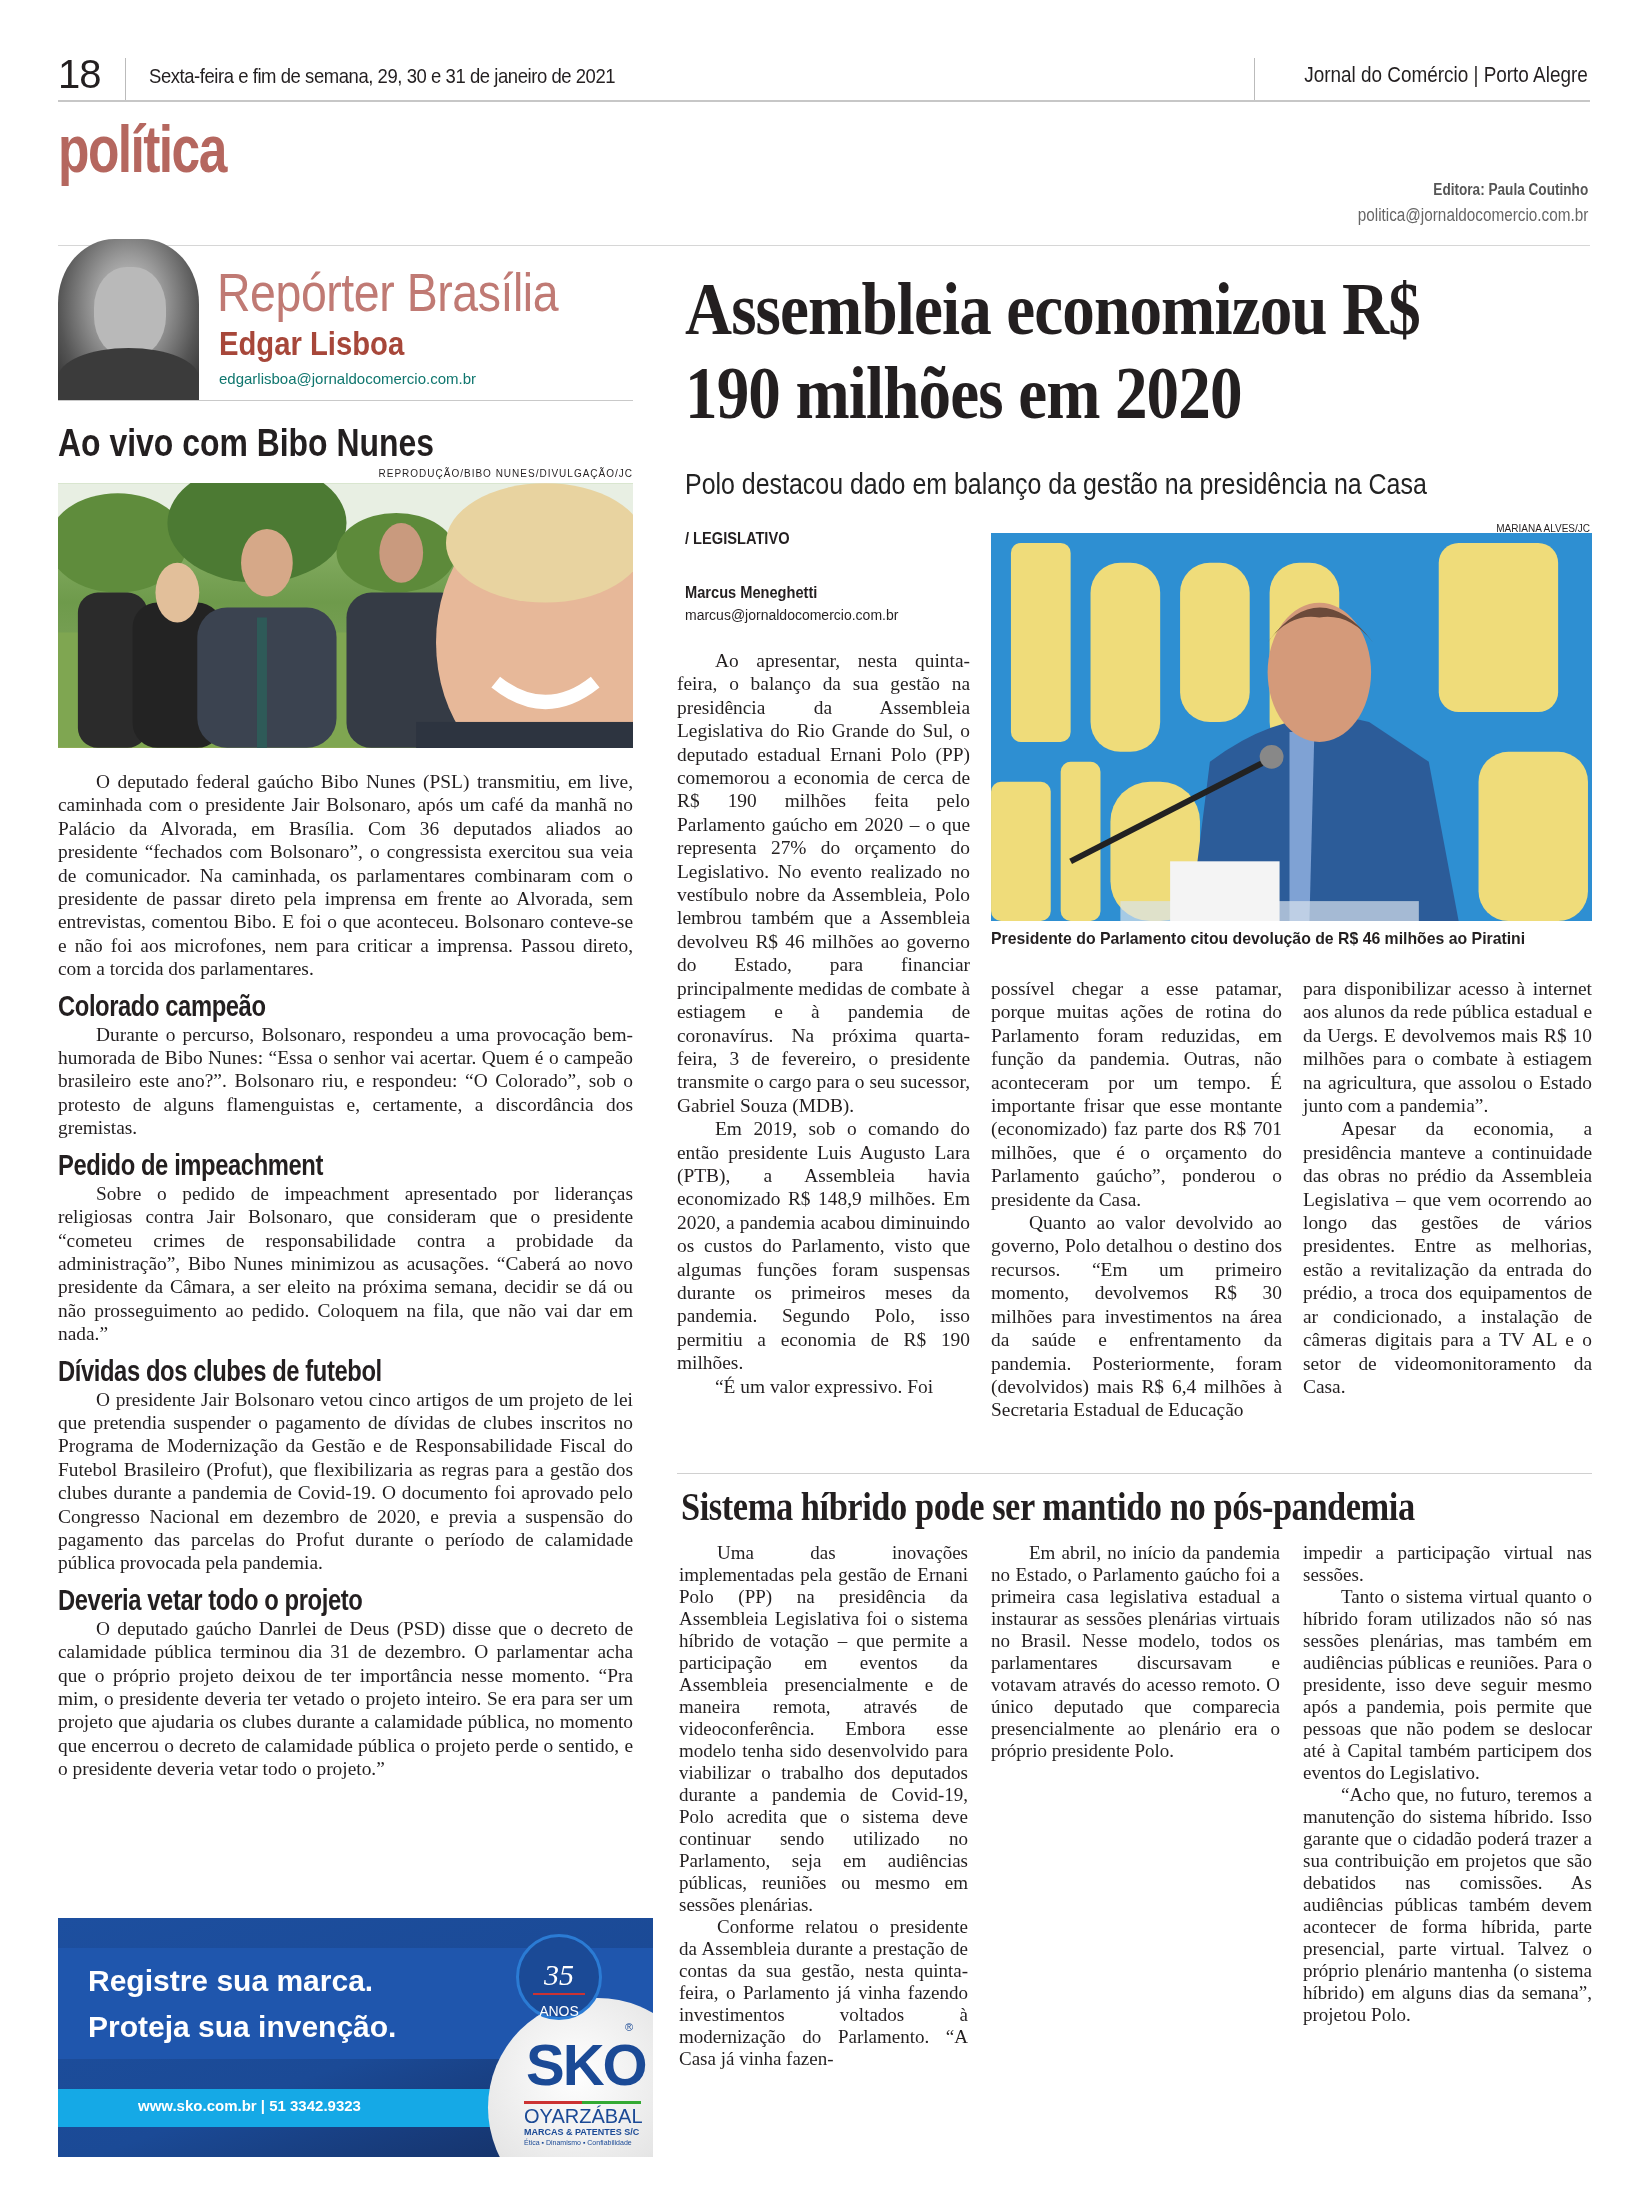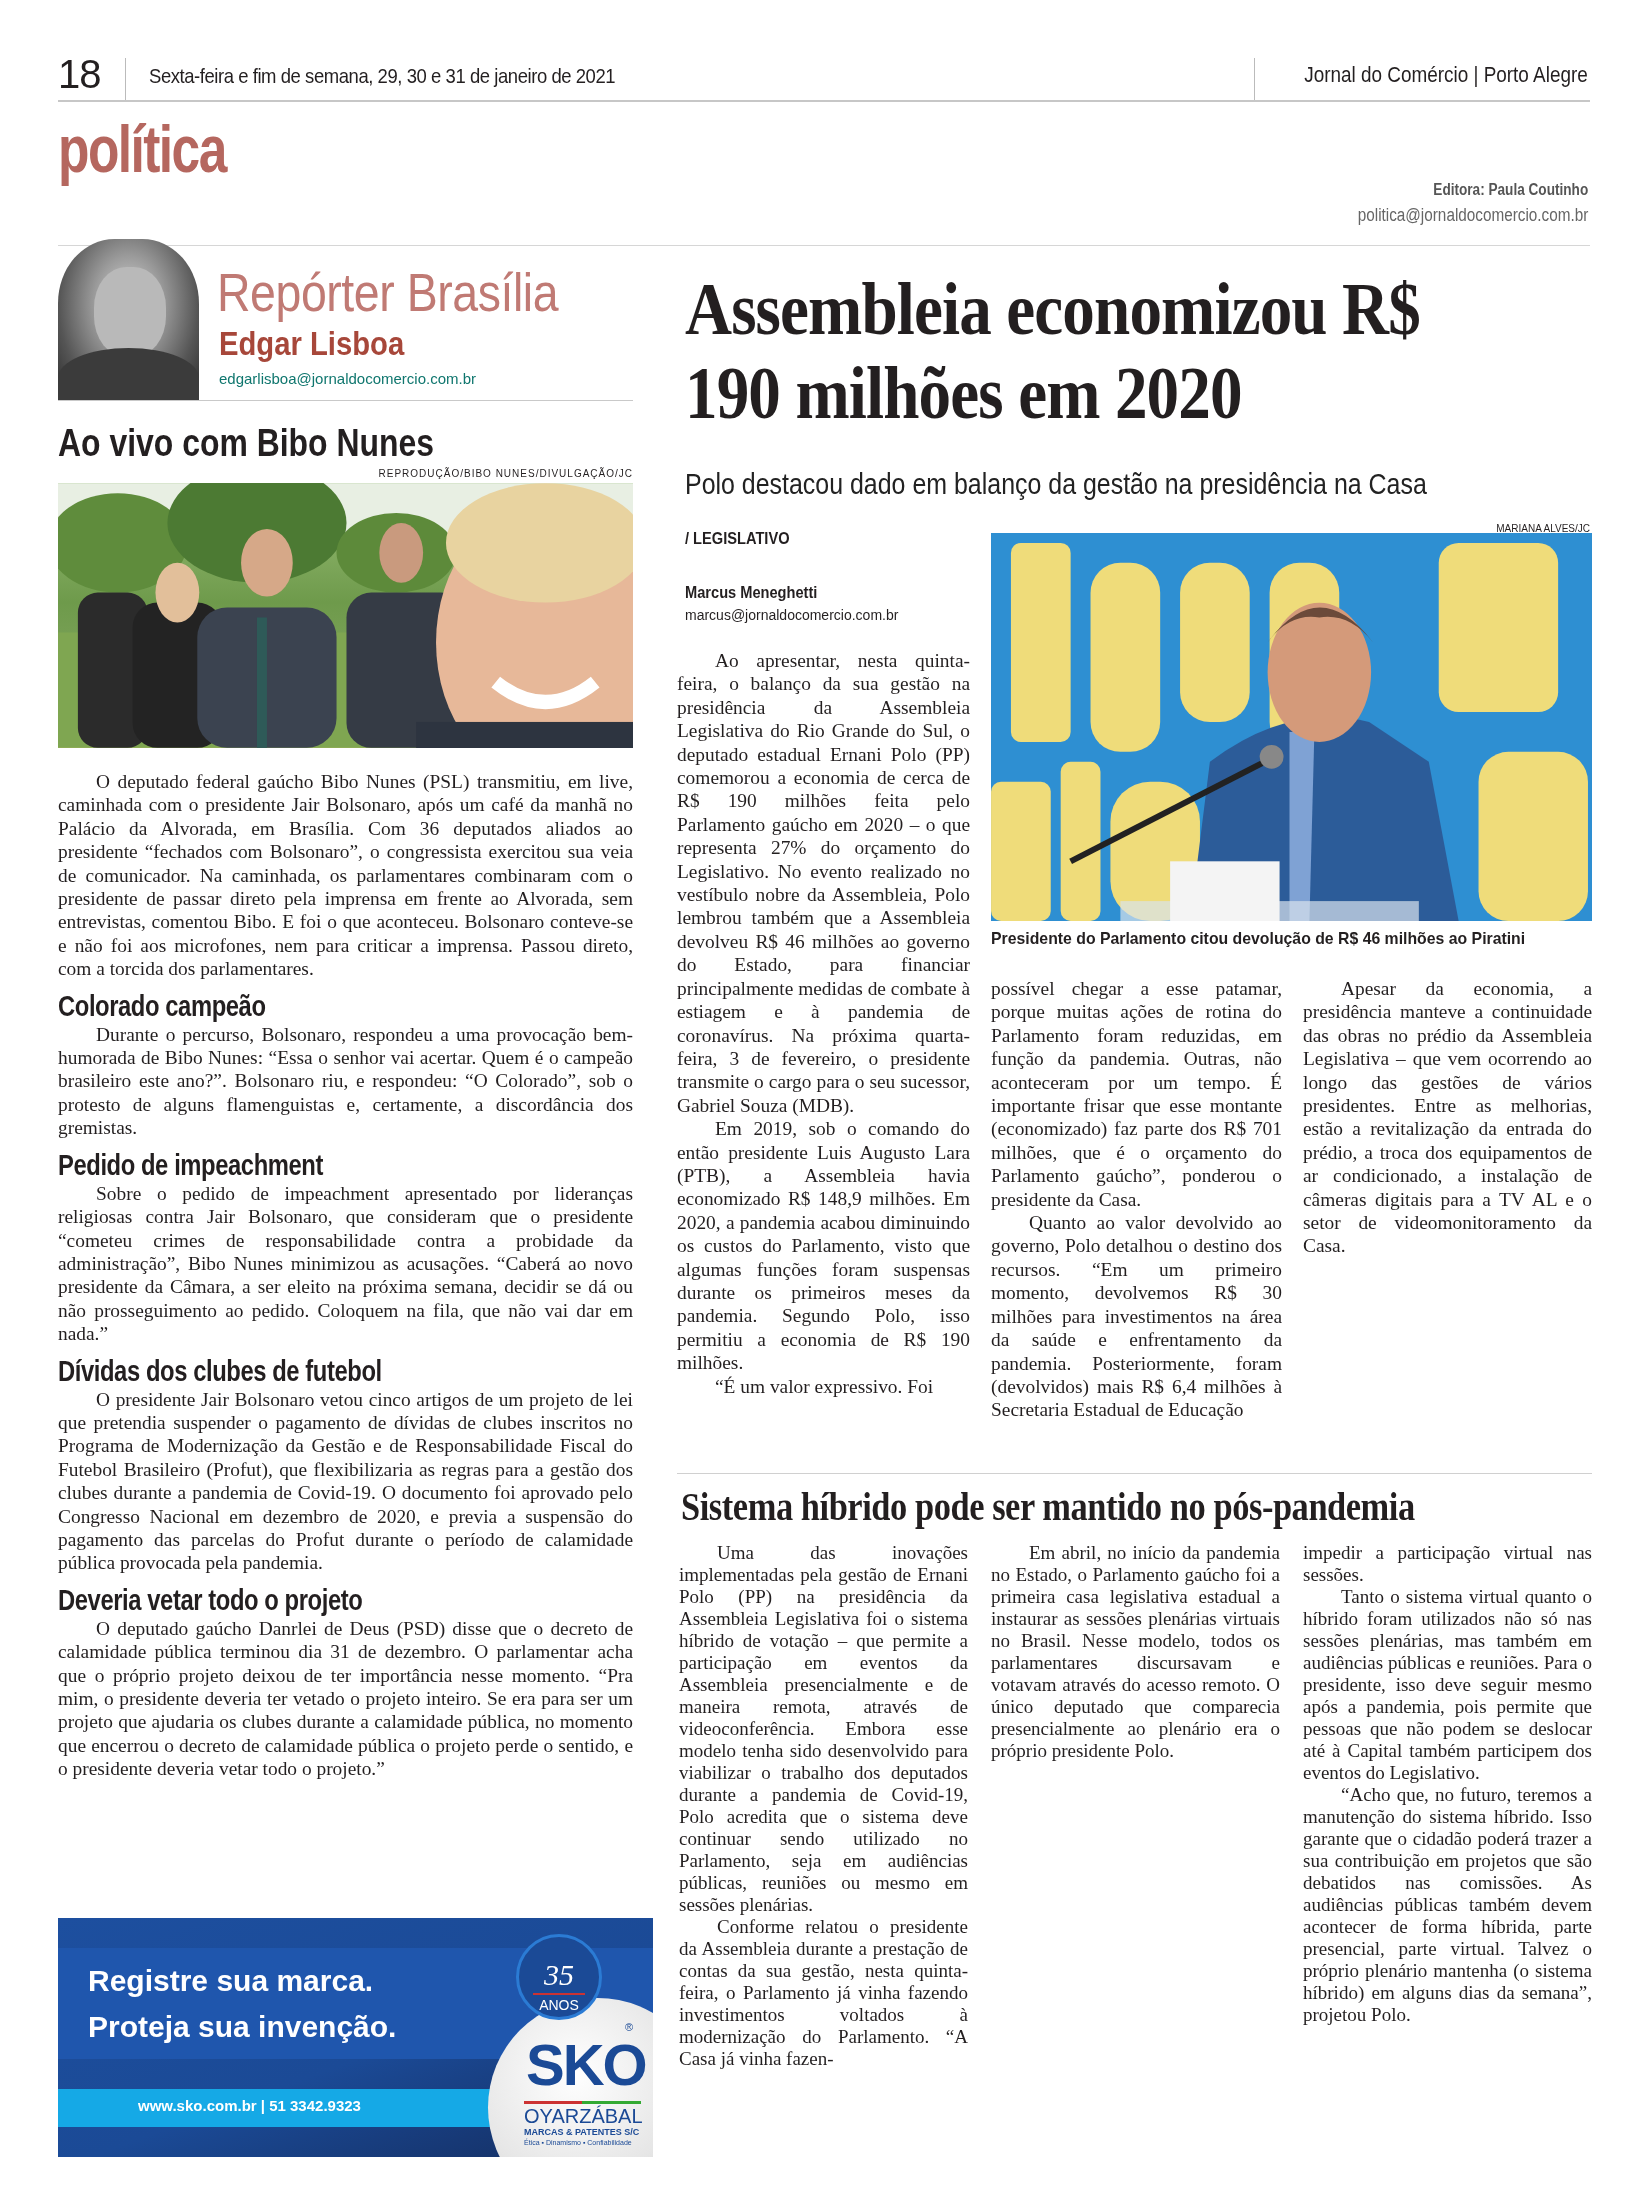--- a/index.html
+++ b/index.html
@@ -43,21 +43,21 @@
   
   #ad { left: 58px; top: 1918px; width: 595px; height: 239px; overflow: hidden; background: linear-gradient(160deg, #1d4f9f 0%, #1b4a96 55%, #142c5e 100%); }
   #ad .stripe { position:absolute; left:0; top: 30px; width: 100%; height: 111px; background: #1f56ad; }
   #ad .stripe2 { position:absolute; left:0; top: 171px; width: 438px; height: 38px; background: #15a9e6; }
   #ad-line1 { position:absolute; left: 30px; top: 46px; color:#fff; font-weight: bold; font-size: 30px; font-family: "Liberation Sans", sans-serif; white-space: nowrap;}
   #ad-line2 { position:absolute; left: 30px; top: 92px; color:#fff; font-weight: bold; font-size: 30px; font-family: "Liberation Sans", sans-serif; white-space: nowrap;}
   #ad-web { position:absolute; left: 80px; top: 179px; color:#fff; font-weight: bold; font-size: 15px; font-family: "Liberation Sans", sans-serif; white-space: nowrap;}
   #ad-circle { position:absolute; left: 430px; top: 80px; width: 219px; height: 219px; border-radius: 50%; background: radial-gradient(circle at 40% 35%, #ffffff 0%, #e6e6e6 55%, #c3c3c3 100%); }
   #ad-badge { position:absolute; left: 458px; top: 16px; width: 86px; height: 86px; border-radius: 50%; background: #1b4a96; border: 3px solid #2b7bd4; text-align: center; color:#fff; }
   #ad-35 { display:block; font-size: 30px; font-style: italic; margin-top: 22px; font-family: "Liberation Serif", serif; line-height: 32px;}
-  #ad-anos { display:block; font-size: 14px; font-family: "Liberation Sans", sans-serif; border-top: 2px solid #c33; margin: 2px 14px 0; padding-top: 2px;}
+  #ad-anos { display:block; font-size: 14px; font-family: "Liberation Sans", sans-serif; border-top: 2px solid #c33; margin: 2px 14px 0; padding-top: 8px;}
   #ad-sko { position:absolute; left: 468px; top: 117px; color: #1b4a96; font-size: 58px; font-weight: bold; font-family: "Liberation Sans", sans-serif; letter-spacing: -2px; line-height: 60px; }
   #ad-sko-reg { position:absolute; left: 567px; top: 103px; color:#1b4a96; font-size: 11px; font-family: "Liberation Sans", sans-serif; }
   #ad-bar { position:absolute; left: 466px; top: 183px; width: 117px; height: 3px; background: linear-gradient(90deg, #c33 50%, #3a3 50%); }
   #ad-oy { position:absolute; left: 466px; top: 187px; color:#1b4a96; font-size: 20px; font-family: "Liberation Sans", sans-serif; white-space: nowrap; }
   #ad-mp { position:absolute; left: 466px; top: 209px; color:#1b4a96; font-size: 9px; font-weight: bold; font-family: "Liberation Sans", sans-serif; white-space: nowrap; }
   #ad-tag { position:absolute; left: 466px; top: 221px; color:#1b4a96; font-size: 7px; font-family: "Liberation Sans", sans-serif; white-space: nowrap; }
 
   
   #headline { left: 685px; top: 267px; width: 915px; font-size: 74px; line-height: 84px; font-weight: bold; font-family: "Liberation Serif", serif; transform: scaleX(0.88); transform-origin: left; letter-spacing: -1px; }
   #subhead { left: 685px; top: 468px; font-size: 29px; font-family: "Liberation Sans", sans-serif; transform: scaleX(0.86); transform-origin: left; white-space: nowrap; color: #222; }
@@ -196,20 +196,21 @@
 <div class="abs body" id="main-c1">
   <p>Ao apresentar, nesta quinta-feira, o balanço da sua gestão na presidência da Assembleia Legislativa do Rio Grande do Sul, o deputado estadual Ernani Polo (PP) comemorou a economia de cerca de R$ 190 milhões feita pelo Parlamento gaúcho em 2020 – o que representa 27% do orçamento do Legislativo. No evento realizado no vestíbulo nobre da Assembleia, Polo lembrou também que a Assembleia devolveu R$ 46 milhões ao governo do Estado, para financiar principalmente medidas de combate à estiagem e à pandemia de coronavírus. Na próxima quarta-feira, 3 de fevereiro, o presidente transmite o cargo para o seu sucessor, Gabriel Souza (MDB).</p>
   <p>Em 2019, sob o comando do então presidente Luis Augusto Lara (PTB), a Assembleia havia economizado R$ 148,9 milhões. Em 2020, a pandemia acabou diminuindo os custos do Parlamento, visto que algumas funções foram suspensas durante os primeiros meses da pandemia. Segundo Polo, isso permitiu a economia de R$ 190 milhões.</p>
   <p>“É um valor expressivo. Foi</p>
 </div>
 <div class="abs body" id="main-c2">
   <p class="noind">possível chegar a esse patamar, porque muitas ações de rotina do Parlamento foram reduzidas, em função da pandemia. Outras, não aconteceram por um tempo. É importante frisar que esse montante (economizado) faz parte dos R$ 701 milhões, que é o orçamento do Parlamento gaúcho”, ponderou o presidente da Casa.</p>
   <p>Quanto ao valor devolvido ao governo, Polo detalhou o destino dos recursos. “Em um primeiro momento, devolvemos R$ 30 milhões para investimentos na área da saúde e enfrentamento da pandemia. Posteriormente, foram (devolvidos) mais R$ 6,4 milhões à Secretaria Estadual de Educação</p>
 </div>
 <div class="abs body" id="main-c3">
+  <p class="noind">para disponibilizar acesso à internet aos alunos da rede pública estadual e da Uergs. E devolvemos mais R$ 10 milhões para o combate à estiagem na agricultura, que assolou o Estado junto com a pandemia”.</p>
   <p>Apesar da economia, a presidência manteve a continuidade das obras no prédio da Assembleia Legislativa – que vem ocorrendo ao longo das gestões de vários presidentes. Entre as melhorias, estão a revitalização da entrada do prédio, a troca dos equipamentos de ar condicionado, a instalação de câmeras digitais para a TV AL e o setor de videomonitoramento da Casa.</p>
 </div>
 
 <div class="abs" id="rule4"></div>
 <div class="abs" id="headline2">Sistema híbrido pode ser mantido no pós-pandemia</div>
 
 <div class="abs body2" id="h2-c1">
   <p>Uma das inovações implementadas pela gestão de Ernani Polo (PP) na presidência da Assembleia Legislativa foi o sistema híbrido de votação – que permite a participação em eventos da Assembleia presencialmente e de maneira remota, através de videoconferência. Embora esse modelo tenha sido desenvolvido para viabilizar o trabalho dos deputados durante a pandemia de Covid-19, Polo acredita que o sistema deve continuar sendo utilizado no Parlamento, seja em audiências públicas, reuniões ou mesmo em sessões plenárias.</p>
   <p>Conforme relatou o presidente da Assembleia durante a prestação de contas da sua gestão, nesta quinta-feira, o Parlamento já vinha fazendo investimentos voltados à modernização do Parlamento. “A Casa já vinha fazen-</p>
 </div>

